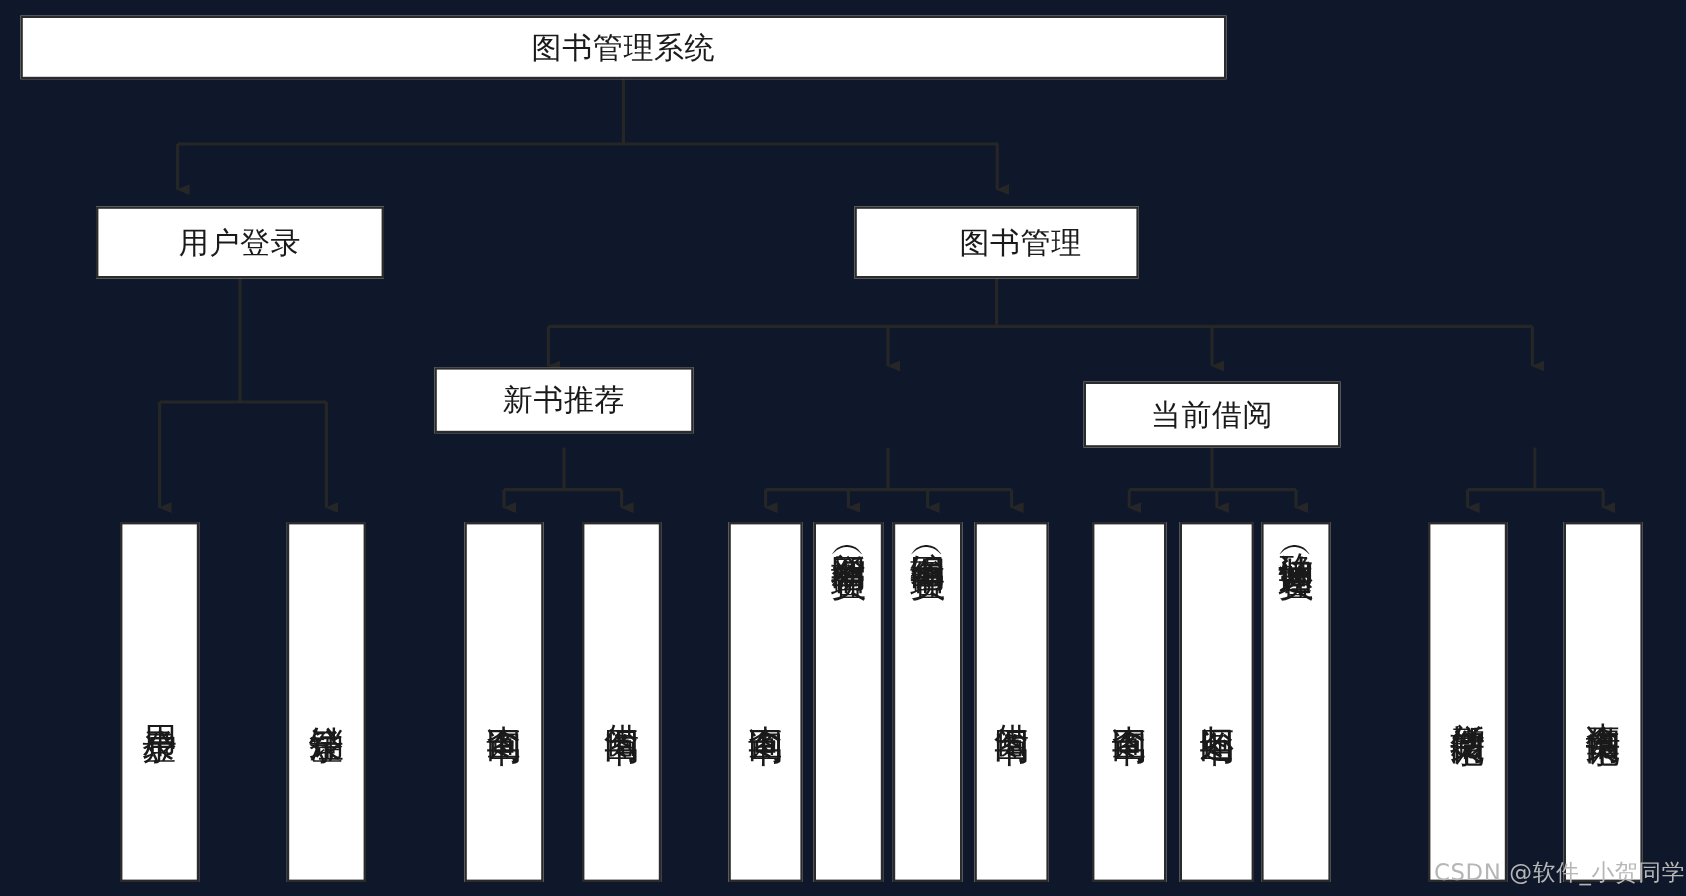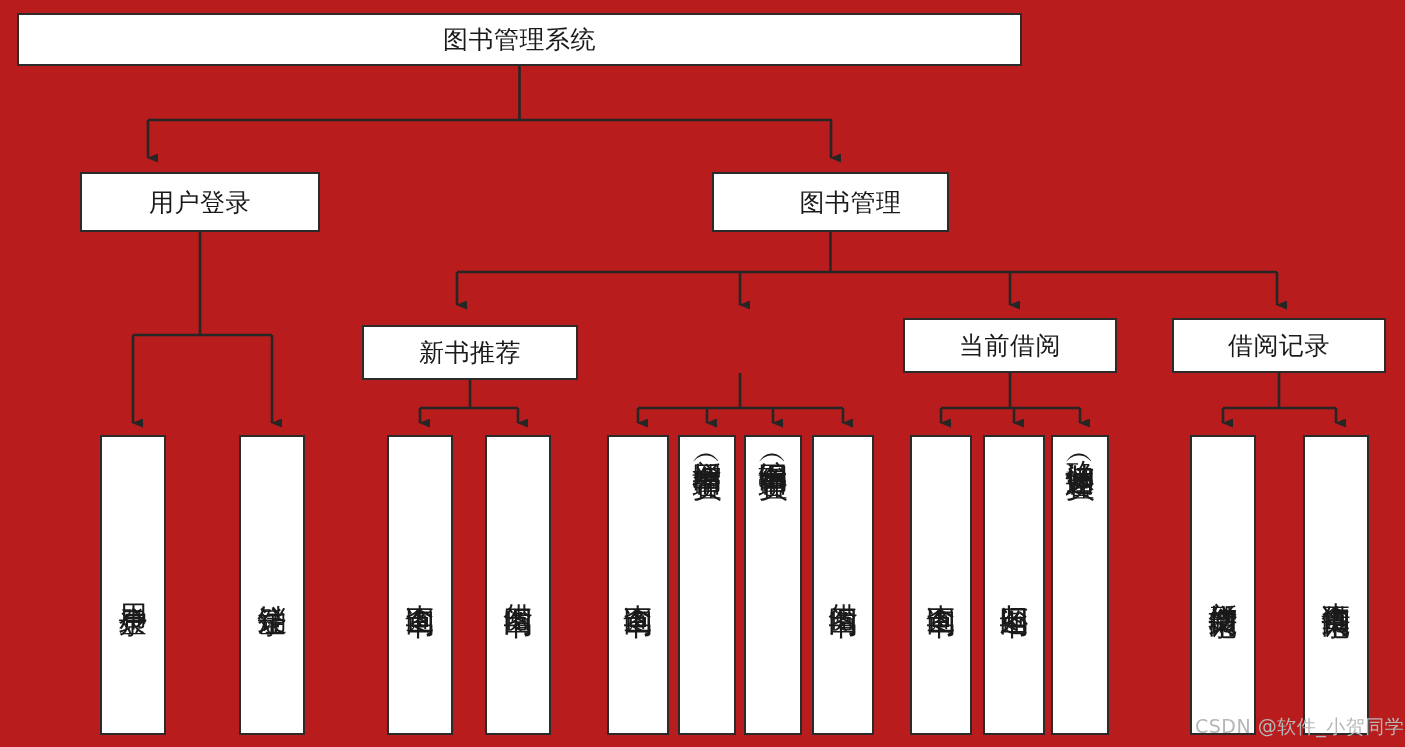--- a/index.html
+++ b/index.html
@@ -8,21 +8,21 @@
     padding: 0;
     background: #ffffff;
   }
   body {
     font-family: "DejaVu Sans", "Liberation Sans", sans-serif;
   }
   #diagram-root {
     position: relative;
     width: 1405px;
     height: 747px;
-    background: #b91c1c;
+    background: #0f172a;
     overflow: hidden;
   }
   #diagram-svg {
     position: absolute;
     left: 0;
     top: 0;
     width: 1405px;
     height: 747px;
   }
   .node-box {
@@ -133,28 +133,25 @@
     <span class="node-label">图书管理系统</span>
   </div>
 
   <div class="node-box node-h" style="left:80px; top:172px; width:240px; height:60px;">
     <span class="node-label">用户登录</span>
   </div>
   <div class="node-box node-h" style="left:712px; top:172px; width:237px; height:60px;padding-left:40px;">
     <span class="node-label">图书管理</span>
   </div>
 
-  <div class="node-box node-h" style="left:362px; top:325px; width:216px; height:55px;">
+  <div class="node-box node-h" style="left:362px; top:306px; width:216px; height:55px;">
     <span class="node-label">新书推荐</span>
   </div>
   <div class="node-box node-h" style="left:903px; top:318px; width:214px; height:55px;justify-content:center;">
     <span class="node-label">当前借阅</span>
-  </div>
-  <div class="node-box node-h" style="left:1172px; top:318px; width:214px; height:55px;">
-    <span class="node-label">借阅记录</span>
   </div>
 
   <div class="node-box node-v center-v" style="left:100px; top:435px; width:66px; height:300px;">
     <span class="node-label">用户登录</span>
   </div>
   <div class="node-box node-v center-v" style="left:239px; top:435px; width:66px; height:300px;">
     <span class="node-label">注销登录</span>
   </div>
 
   <div class="node-box node-v center-v" style="left:387px; top:435px; width:66px; height:300px;">

